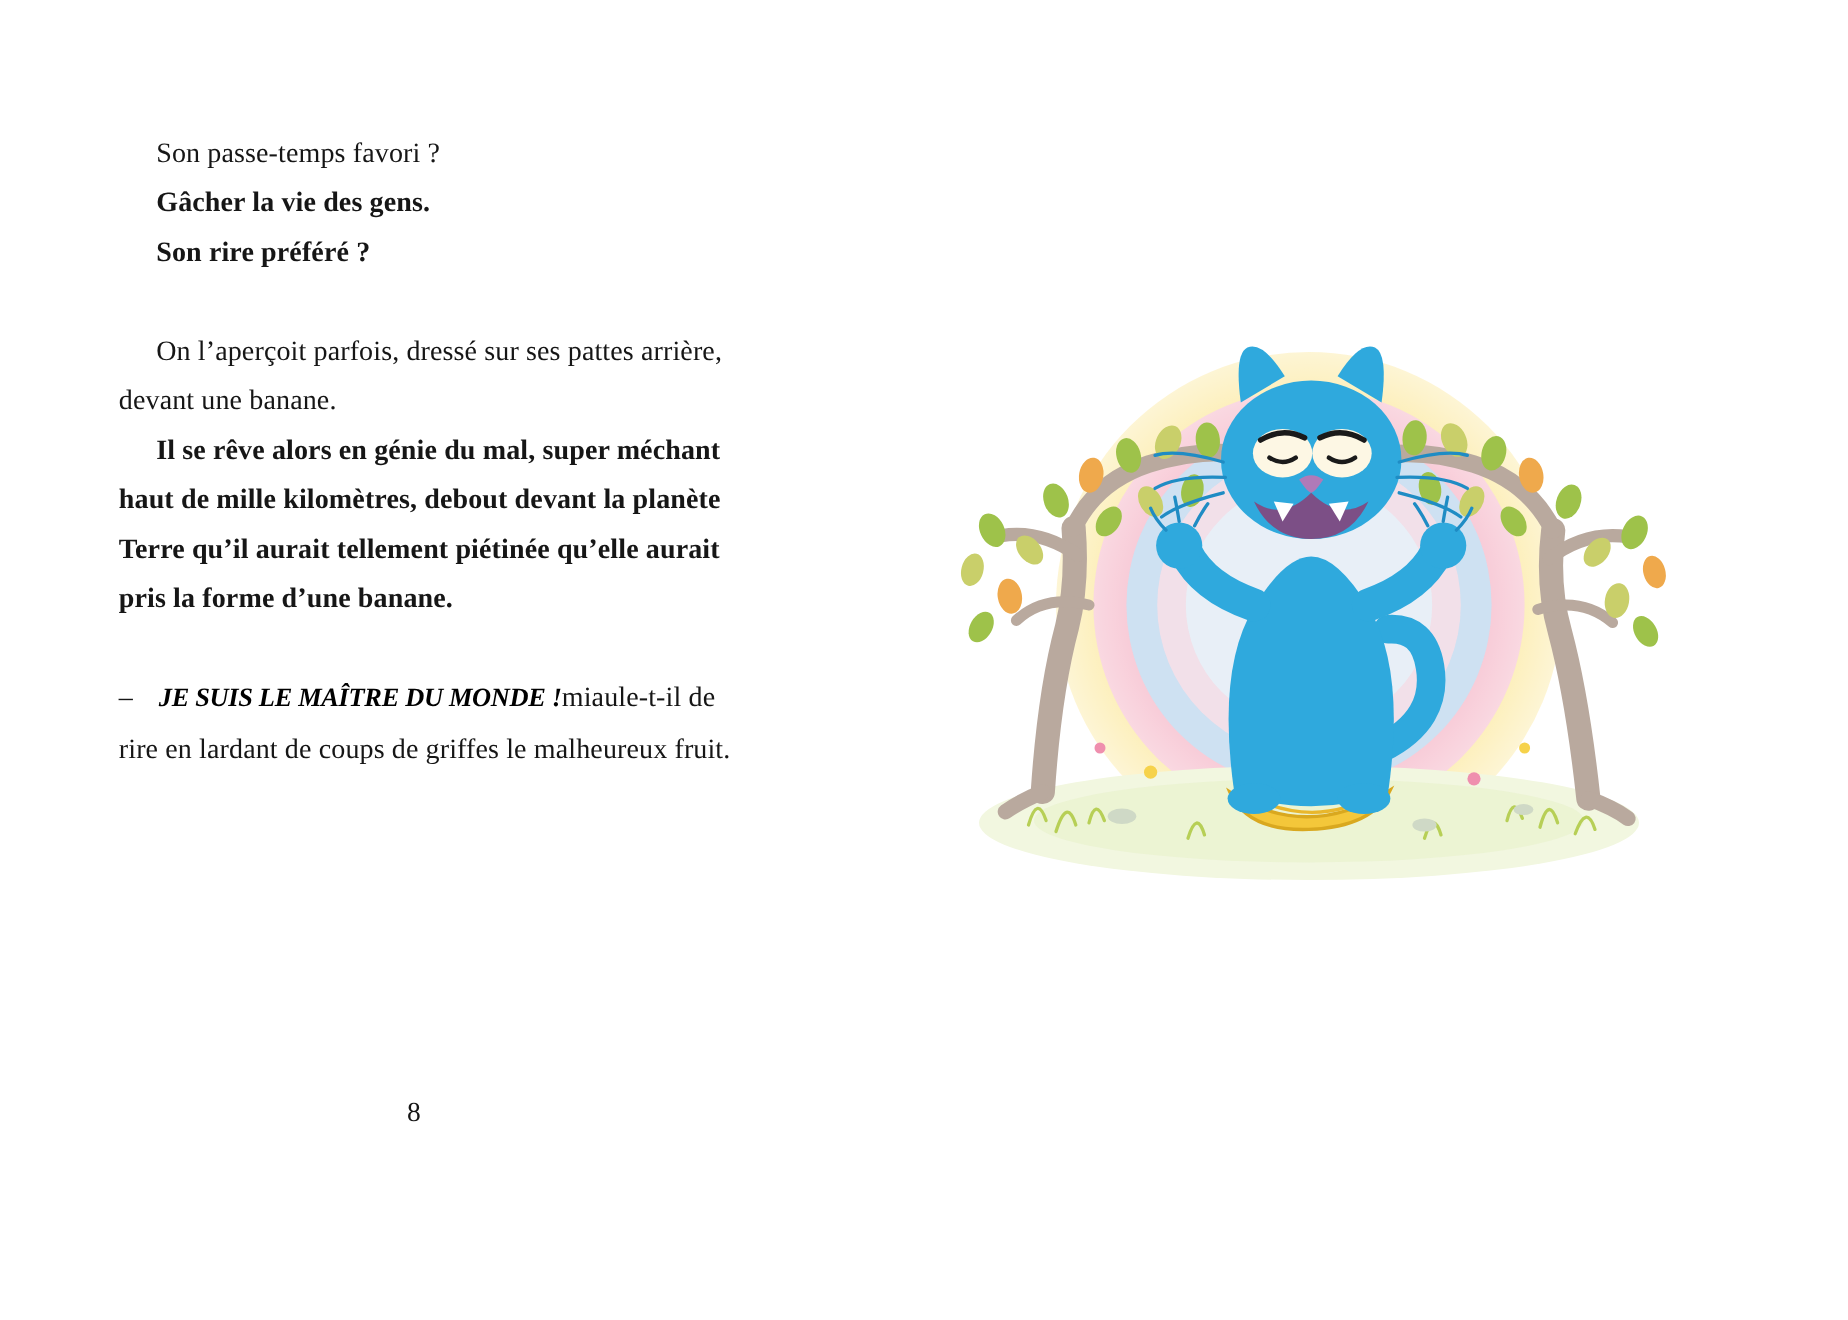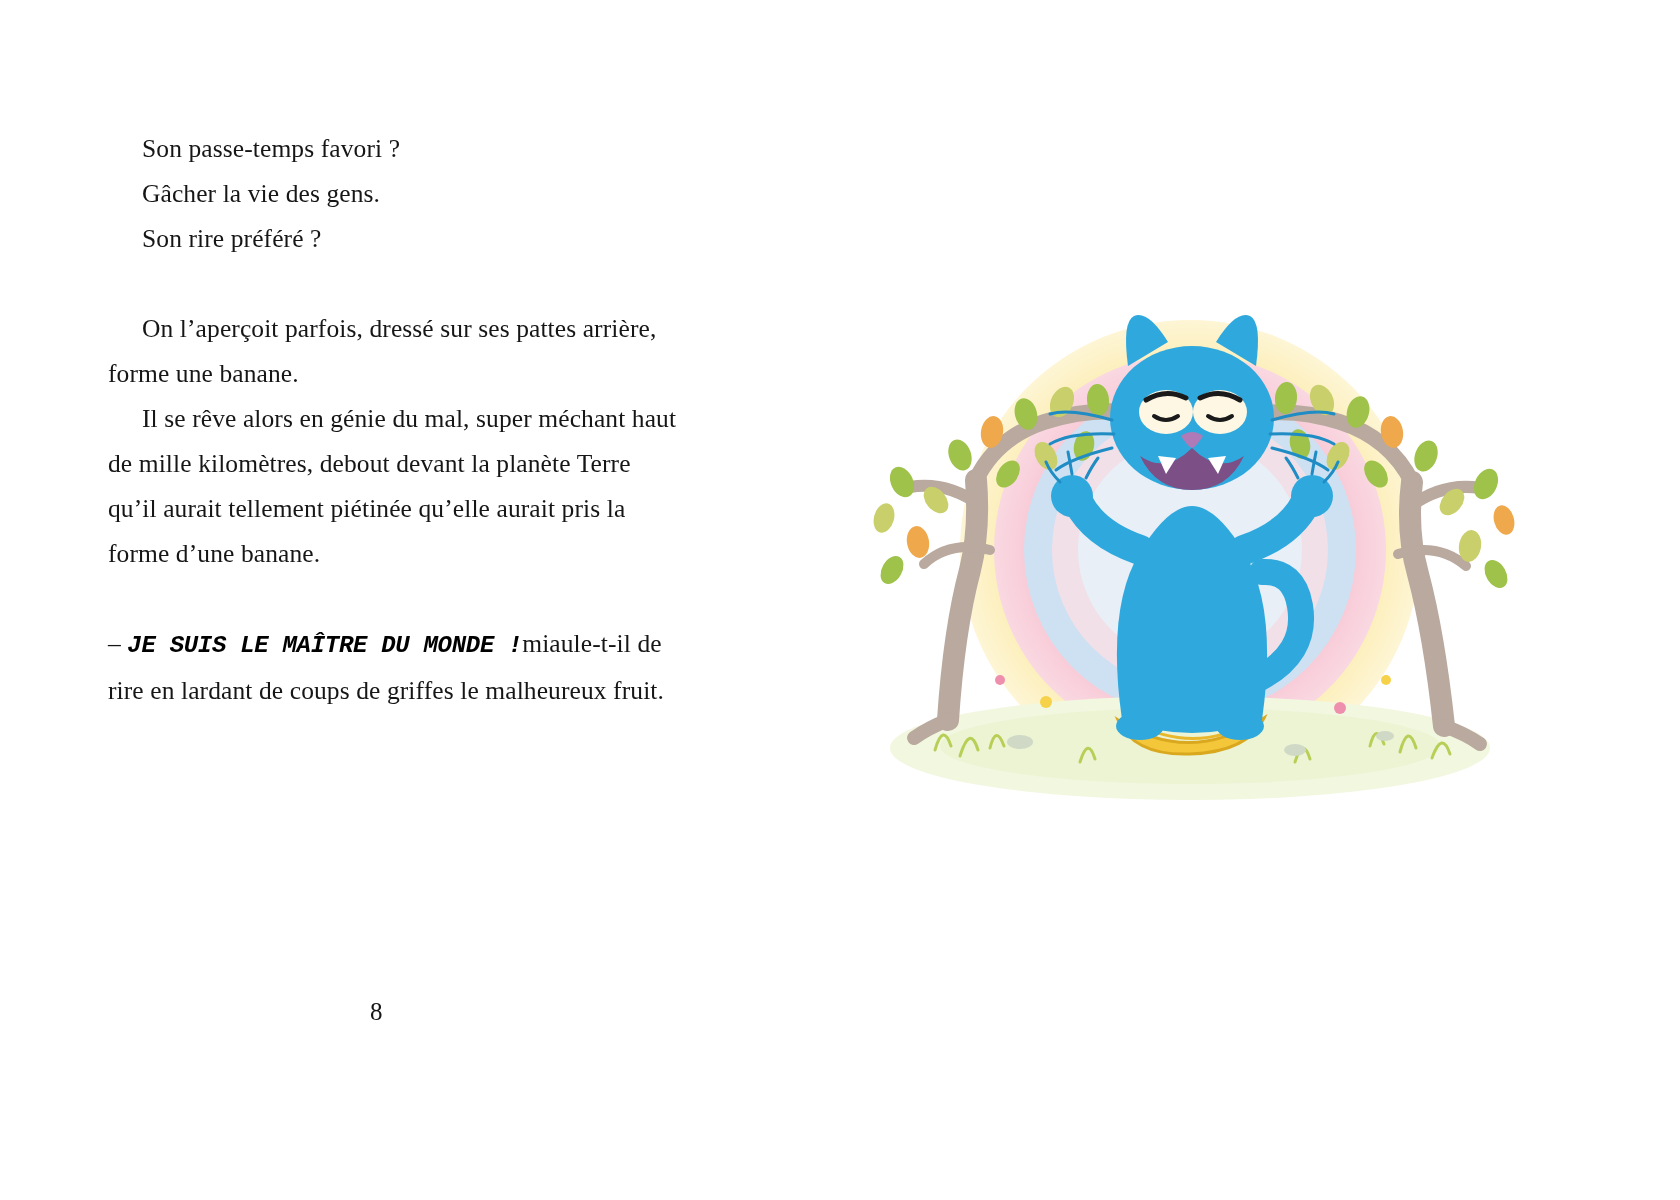--- a/index.html
+++ b/index.html
@@ -19,51 +19,53 @@
     position: relative;
     width: 1680px;
     height: 1200px;
     background: #ffffff;
   }
 
   
   .text-column {
     position: absolute;
     left: 108px;
-    top: 126px;
+    top: 116px;
     width: 570px;
   }
 
   .para {
     font-family: "Liberation Serif", serif;
     font-size: 25.5px;
     line-height: 45px;
     color: #161616;
     margin: 0;
     text-align: left;
     letter-spacing: 0.1px;
   }
   .para.indent {
     text-indent: 34px;
   }
   .para + .para {
     margin-top: 0;
+    font-weight: bold;
   }
   .block-gap {
     height: 45px;
   }
 
   .shout {
-    font-family: Liberation Mono, monospace;
+    font-family: Liberation Serif, serif;
     font-weight: bold;
     font-style: italic;
     font-size: 24px;
     letter-spacing: -0.3px;
     color: #000;
     text-transform: uppercase;
+    margin-left: 17px;
   }
   .dash {
     font-family: "Liberation Serif", serif;
     font-size: 25.5px;
   }
 
   
   .folio {
     position: absolute;
     left: 370px;
@@ -92,21 +94,21 @@
 
 <div class="page">
 
   <div class="text-column">
     <p class="para indent">Son passe-temps favori ?</p>
     <p class="para indent">Gâcher la vie des gens.</p>
     <p class="para indent">Son rire préféré ?</p>
 
     <div class="block-gap"></div>
 
-    <p class="para indent">On l’aperçoit parfois, dressé sur ses pattes arrière, forme une banane.</p>
+    <p class="para indent">On l’aperçoit parfois, dressé sur ses pattes arrière, devant une banane.</p>
     <p class="para indent">Il se rêve alors en génie du mal, super méchant haut de mille kilomètres, debout devant la planète Terre qu’il aurait tellement piétinée qu’elle aurait pris la forme d’une banane.</p>
 
     <div class="block-gap"></div>
 
     <p class="para"><span class="dash">–</span>&nbsp;<span class="shout">Je suis le maître du monde !</span><span>miaule-t-il de rire en lardant de coups de griffes le malheureux fruit.</span></p>
   </div>
 
   <div class="folio">8</div>
 
   <div class="illustration">

